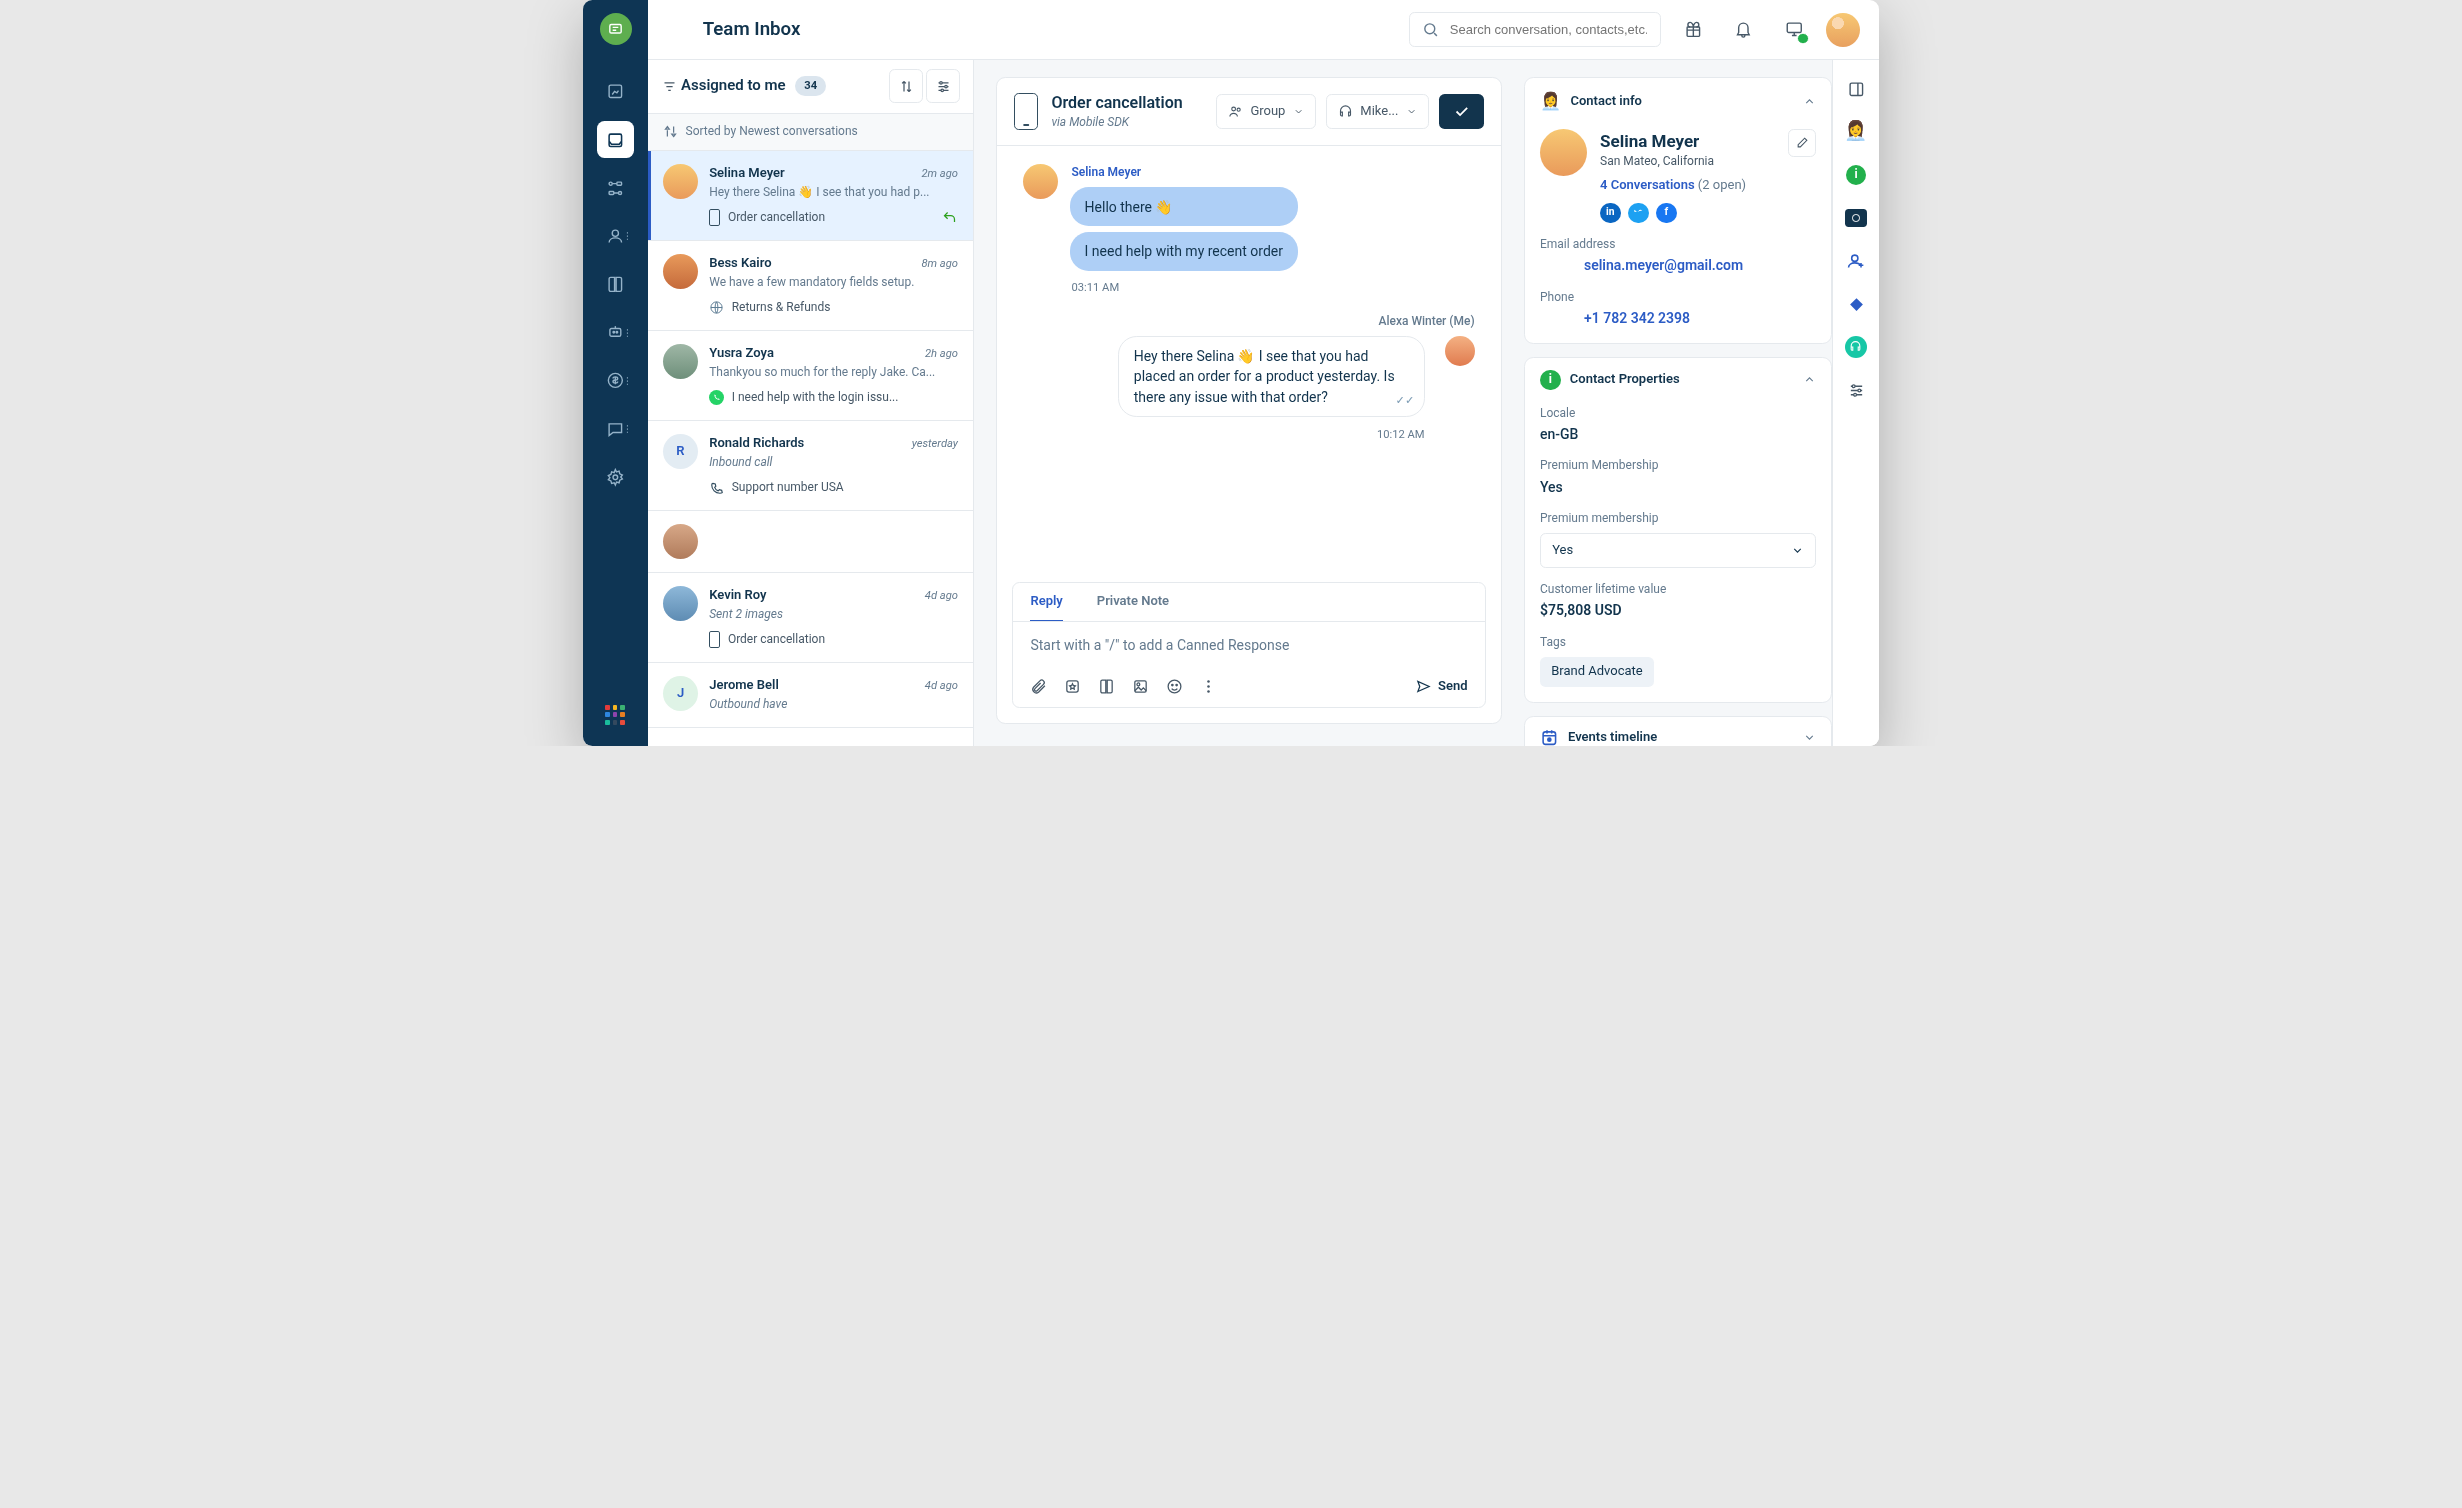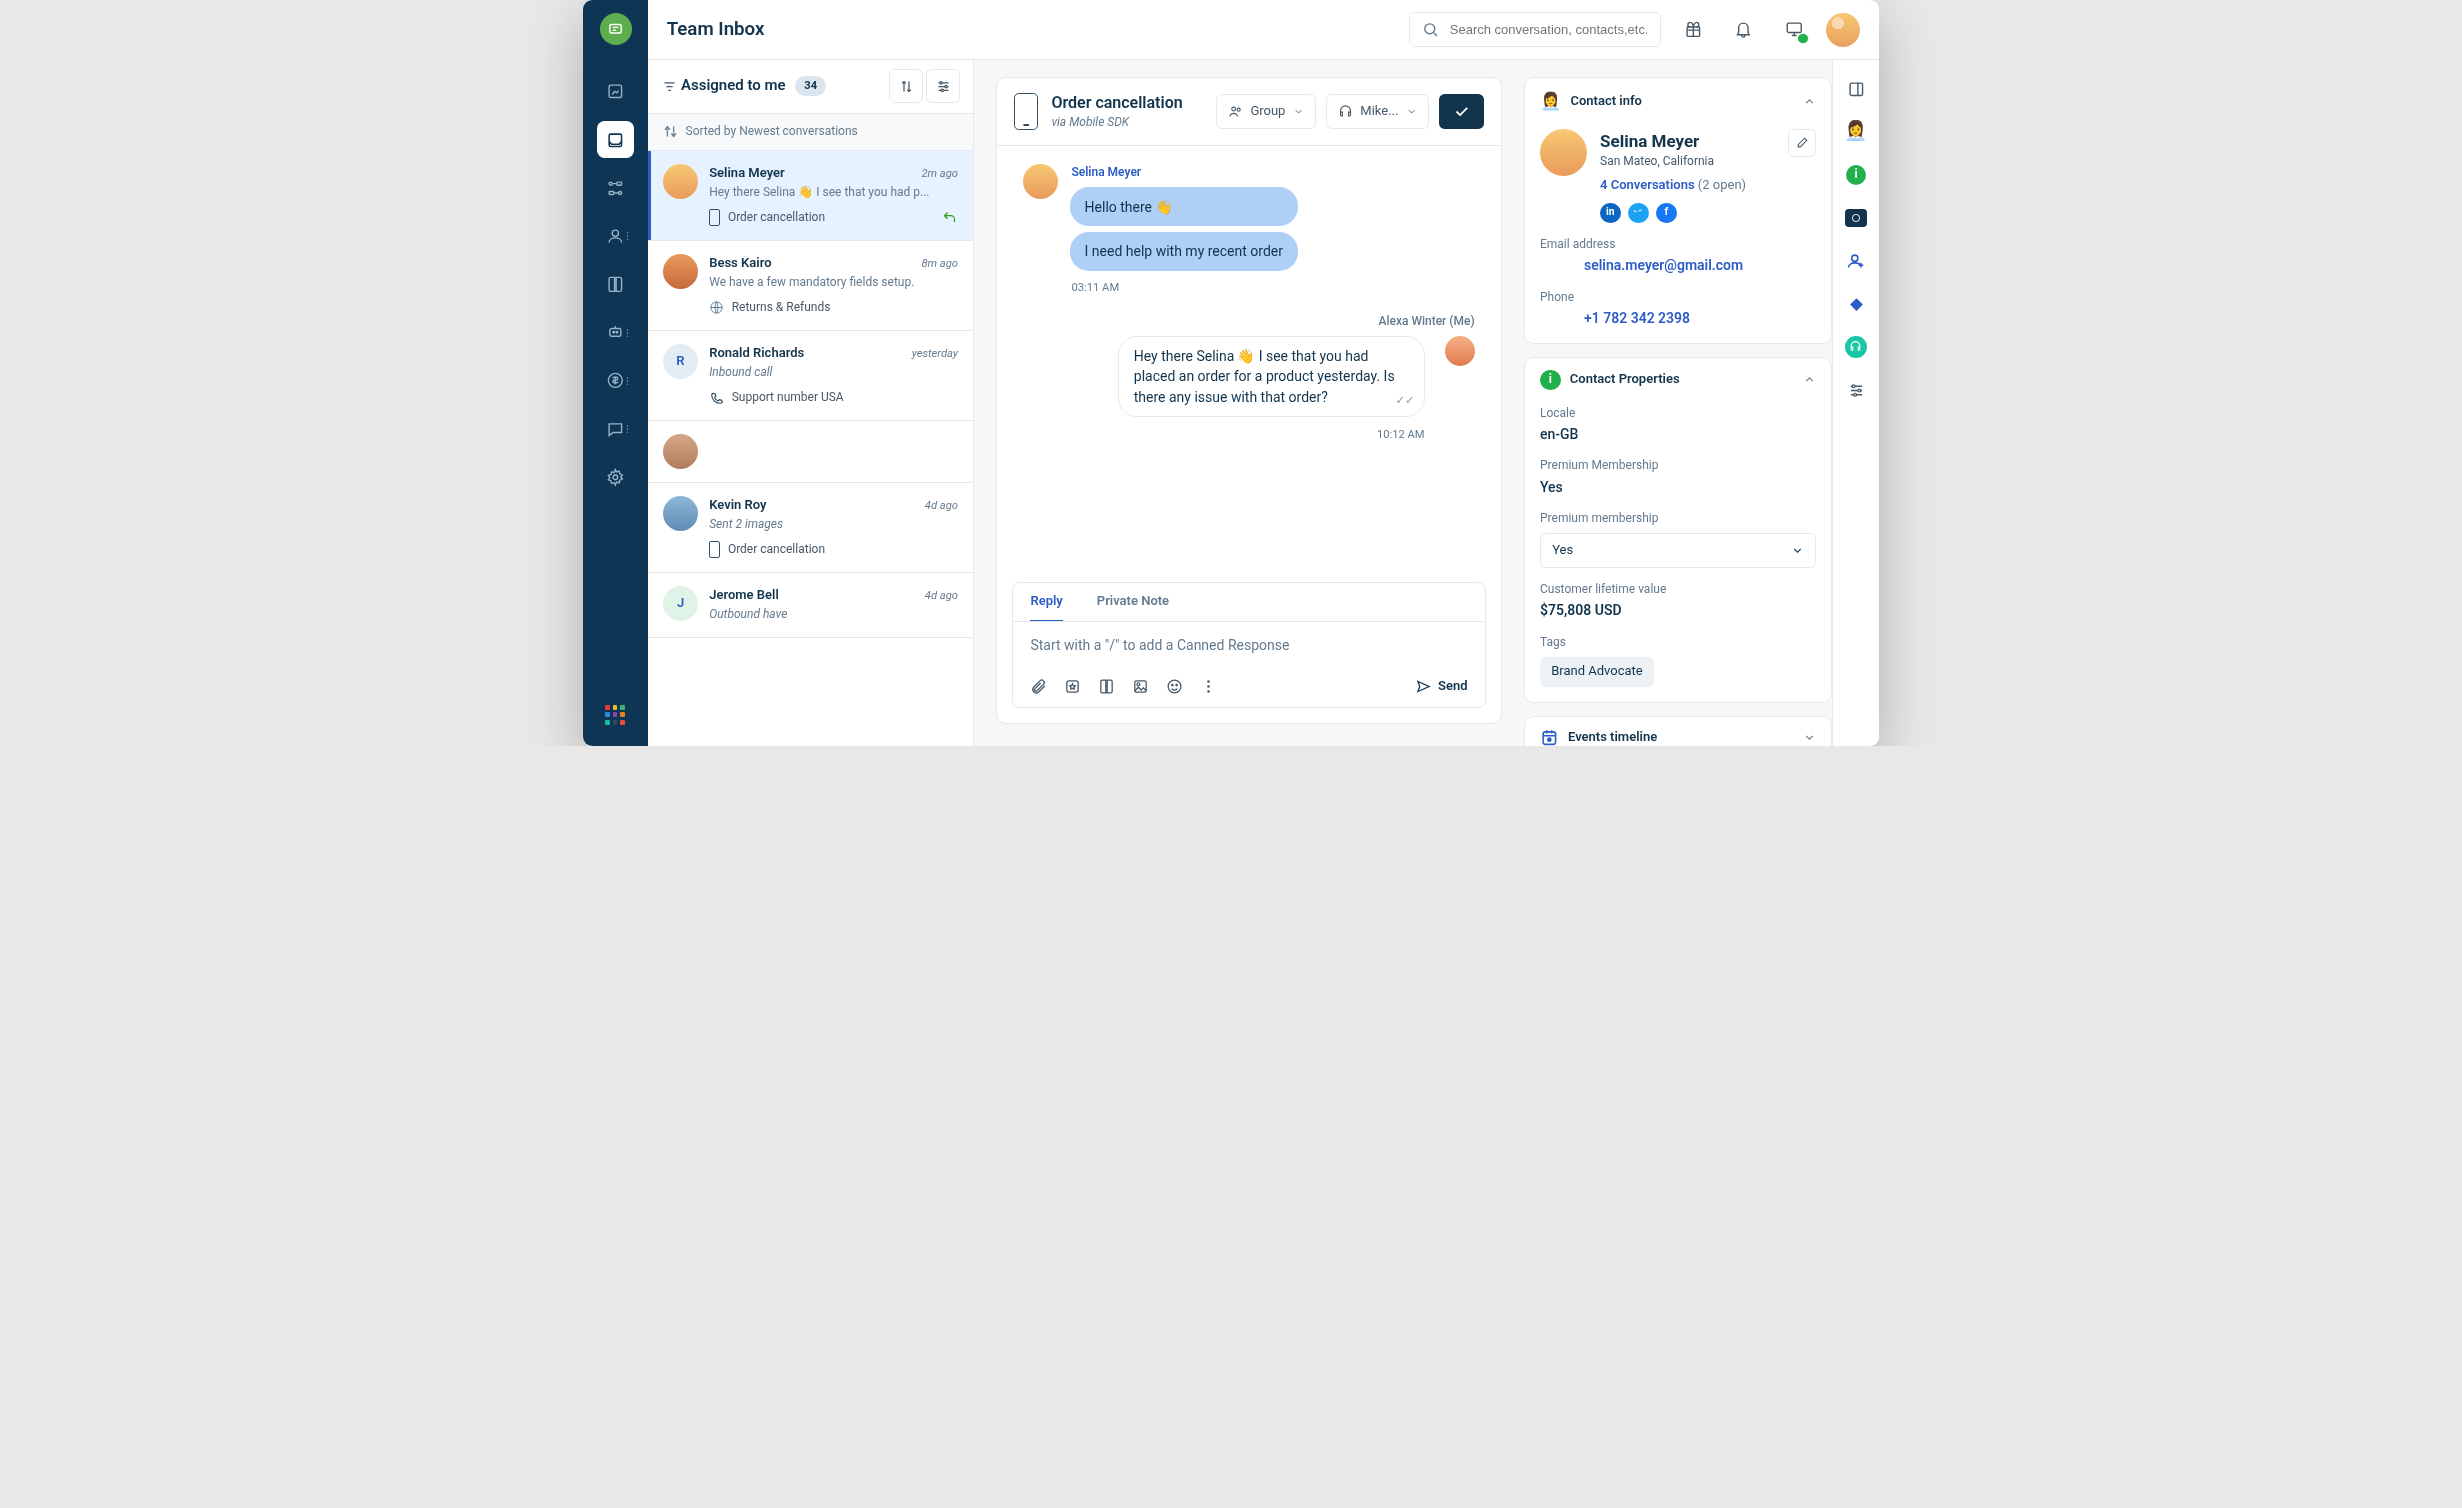--- a/index.html
+++ b/index.html
@@ -97,20 +97,21 @@
     border-bottom:0.9px solid var(--border);
     display:flex;
     align-items:center;
     padding: 0 18.7px;
     gap:15px;
   }
   .header-title {
     font-size:18.7px;
     font-weight:600;
     color:var(--text-primary);
+    margin-left:36px;
   }
   .header-spacer { flex:1;}
   .search-wrap {
     display:flex;
     align-items:center;
     gap:9.3px;
     width:252px;
     height:35px;
     border:0.9px solid var(--border);
     border-radius:5.6px;
@@ -556,20 +557,38 @@
       </div>
       <div class="convo-preview">We have a few mandatory fields setup.</div>
       <div class="convo-info">
                   <span class="ch-icon">
                     <svg width="15" height="15" viewBox="0 0 24 24" fill="none" stroke="#5F7E95" stroke-width="1.6">
                       <circle cx="12" cy="12" r="9"></circle>
                       <path d="M3 12h18M12 3c3 3 3 15 0 18M12 3c-3 3-3 15 0 18"></path>
                     </svg>
                   </span>
                   <span>Returns &amp; Refunds</span>
+                </div>
+    </div>
+            </div>
+            <div class="convo">
+    <div class="avatar" style="background:linear-gradient(180deg,#9FB7A6,#6E8F7A);"></div>
+    <div class="convo-main">
+      <div class="convo-top">
+        <span class="convo-name">Yusra Zoya</span>
+        <span class="convo-time">2h ago</span>
+      </div>
+      <div class="convo-preview">Thankyou so much for the reply Jake. Ca...</div>
+      <div class="convo-info">
+                  <span class="ch-icon" style="width:15px;height:15px;border-radius:50%;background:#25D366;display:flex;align-items:center;justify-content:center;">
+                    <svg width="9.3" height="9.3" viewBox="0 0 24 24" fill="white">
+                      <path d="M6 4c0 8 6 14 14 14l-2-4-4 1-5-5 1-4-4-2z"></path>
+                    </svg>
+                  </span>
+                  <span>I need help with the login issu...</span>
                 </div>
     </div>
             </div>
             <div class="convo">
     <div class="avatar" style="background:#E3ECF3;color:#2C5CC5;">R</div>
     <div class="convo-main">
       <div class="convo-top">
         <span class="convo-name">Ronald Richards</span>
         <span class="convo-time">yesterday</span>
       </div>

